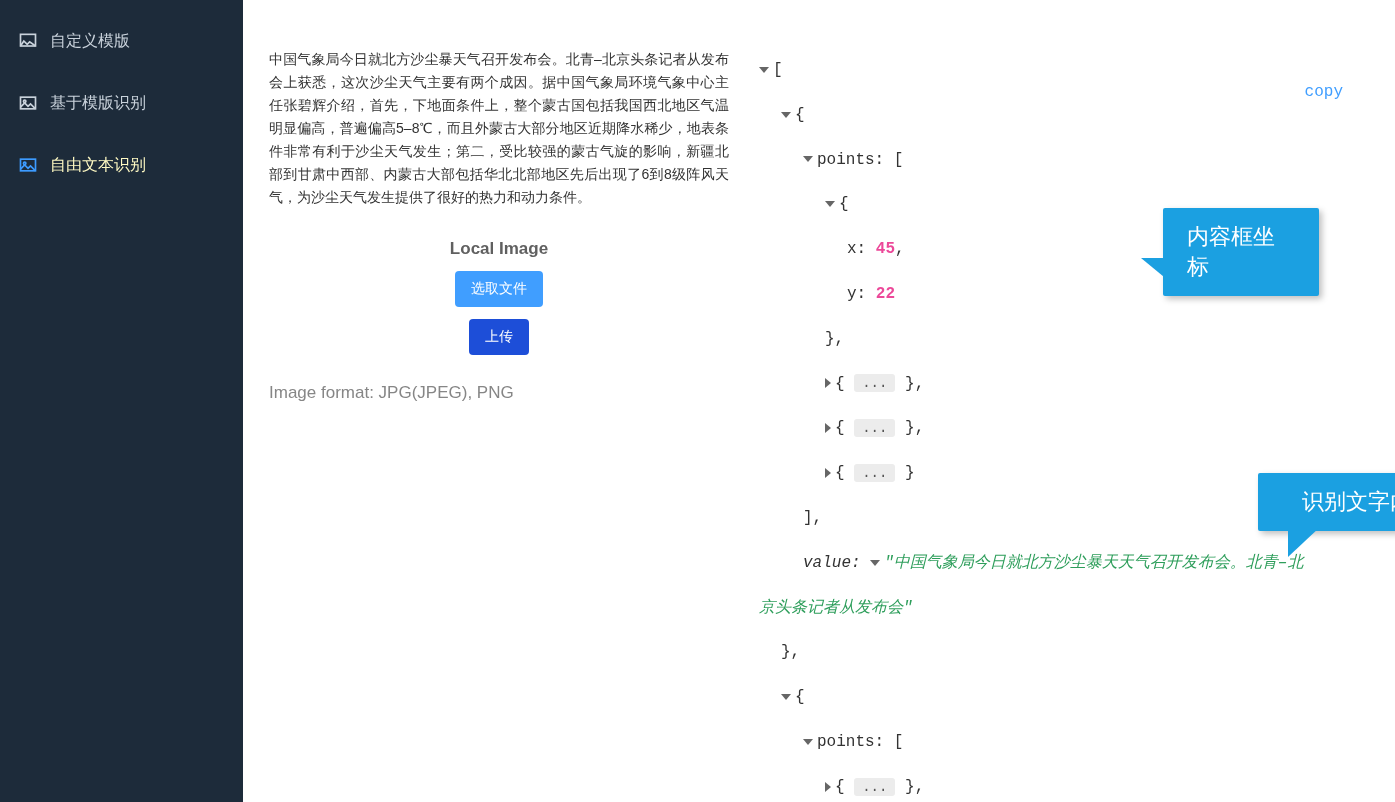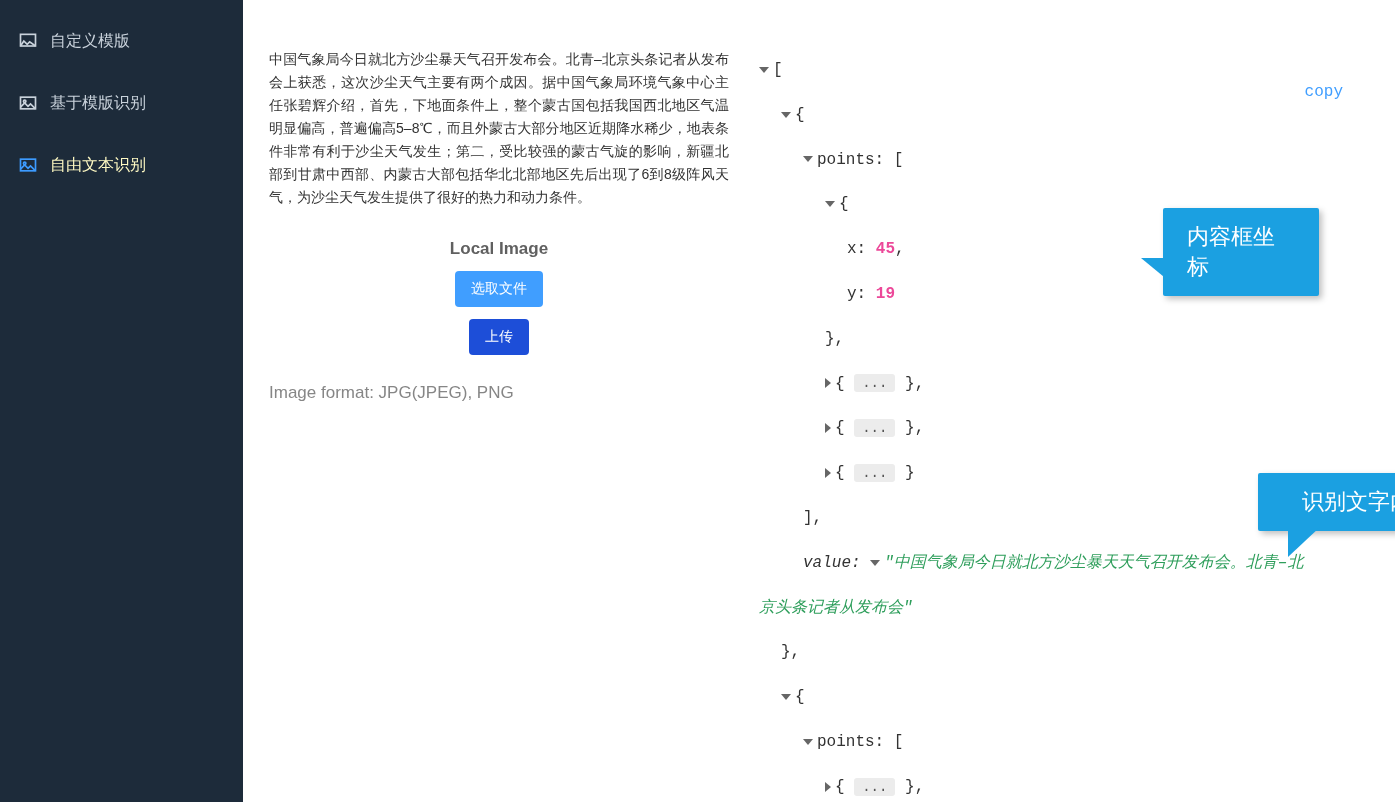--- a/index.html
+++ b/index.html
@@ -160,21 +160,21 @@
   </div>
 
   <div class="right-col">
     <span class="copy">copy</span>
 
     <div class="tree-line"><span class="caret-down"></span>[</div>
     <div class="tree-line"><span class="ind i1"></span><span class="caret-down"></span>{</div>
     <div class="tree-line"><span class="ind i2"></span><span class="caret-down"></span><span>points</span>: [</div>
     <div class="tree-line"><span class="ind i3"></span><span class="caret-down"></span>{</div>
     <div class="tree-line"><span class="ind i4"></span><span>x:</span> <span class="num">45</span>,</div>
-    <div class="tree-line"><span class="ind i4"></span><span>y:</span> <span class="num">19</span></div>
+    <div class="tree-line"><span class="ind i4"></span><span>y:</span> <span class="num">22</span></div>
     <div class="tree-line"><span class="ind i3"></span>},</div>
     <div class="tree-line"><span class="ind i3"></span><span class="caret-right"></span>{ <span class="ellipsis-box">...</span> },</div>
     <div class="tree-line"><span class="ind i3"></span><span class="caret-right"></span>{ <span class="ellipsis-box">...</span> },</div>
     <div class="tree-line"><span class="ind i3"></span><span class="caret-right"></span>{ <span class="ellipsis-box">...</span> }</div>
     <div class="tree-line"><span class="ind i2"></span>],</div>
     <div class="tree-line value-wrap"><span class="ind i2"></span><span>value:</span> <span class="caret-down"></span><span class="str">"中国气象局今日就北方沙尘暴天天气召开发布会。北青–北京头条记者从发布会"</span></div>
     <div class="tree-line"><span class="ind i1"></span>},</div>
     <div class="tree-line"><span class="ind i1"></span><span class="caret-down"></span>{</div>
     <div class="tree-line"><span class="ind i2"></span><span class="caret-down"></span><span>points</span>: [</div>
     <div class="tree-line"><span class="ind i3"></span><span class="caret-right"></span>{ <span class="ellipsis-box">...</span> },</div>

